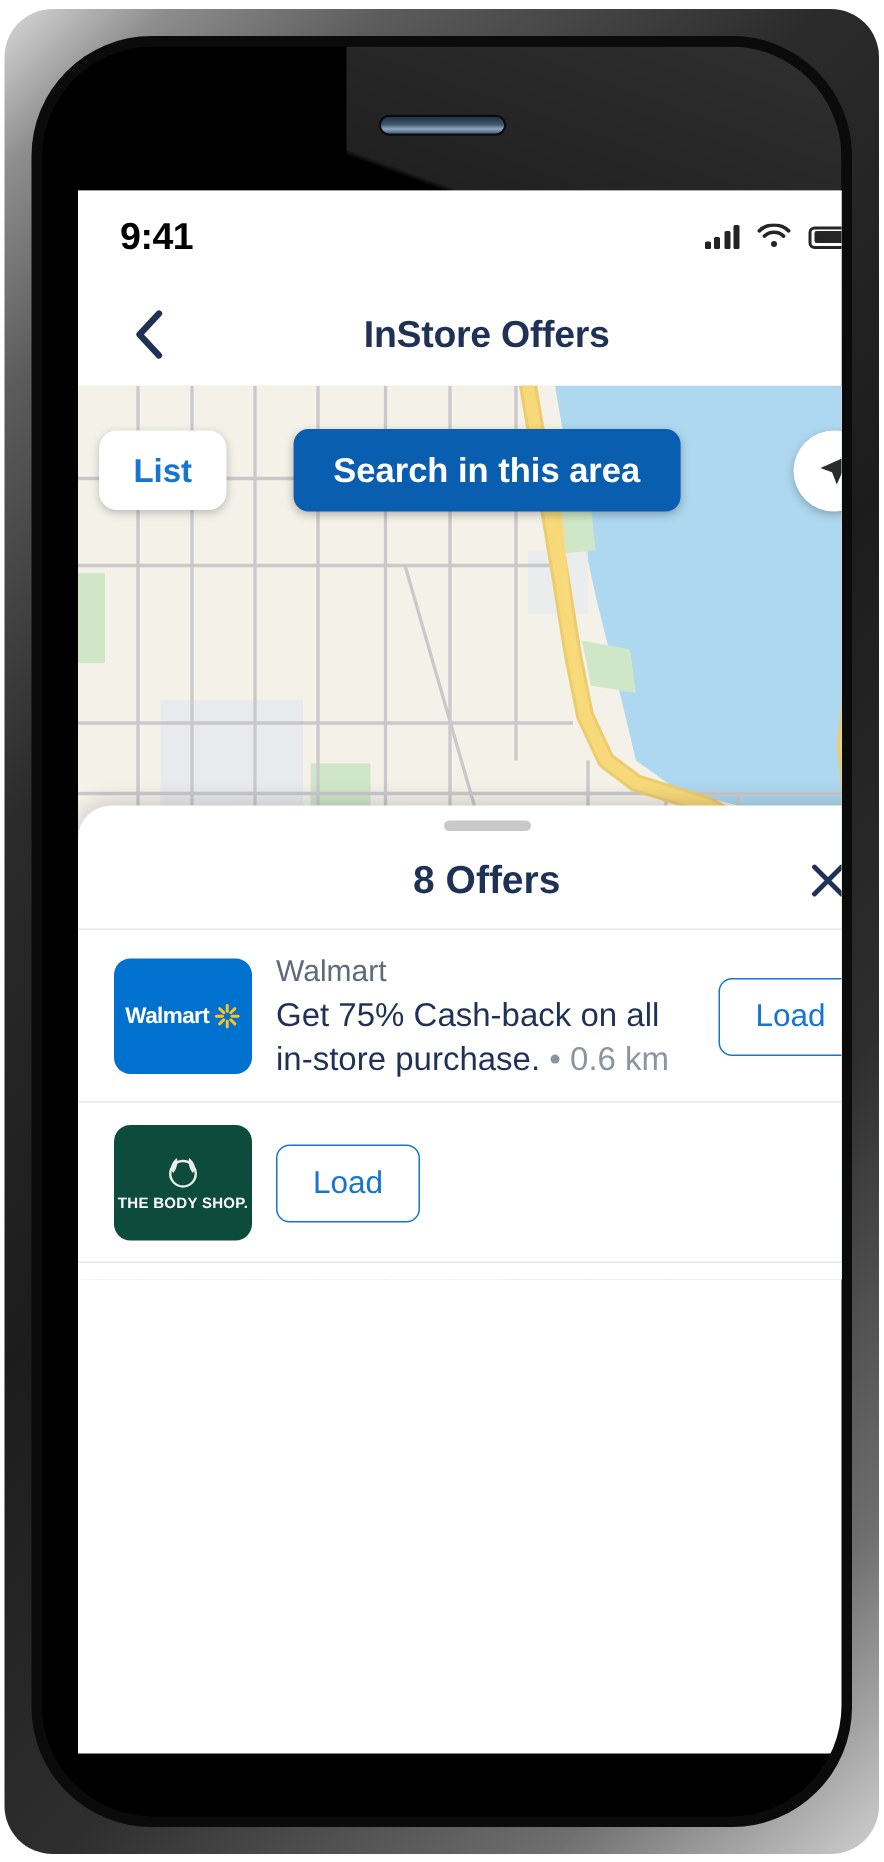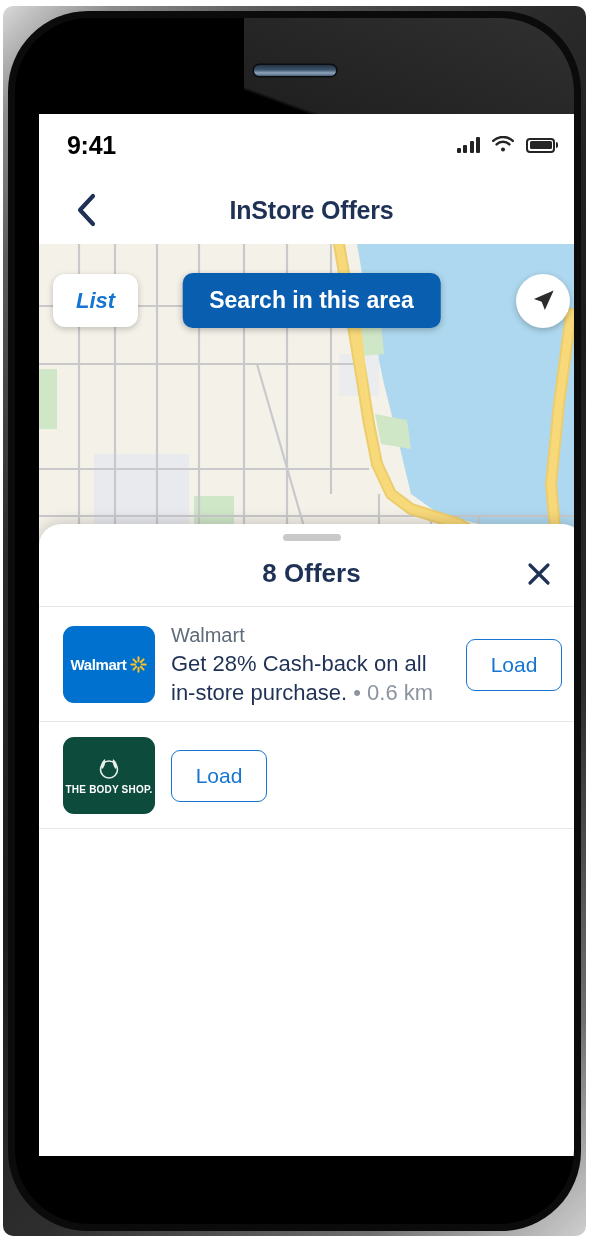--- a/index.html
+++ b/index.html
@@ -7,23 +7,23 @@
     width: 589px; height: 1241px;
     background: #ffffff;
     font-family: "Liberation Sans", sans-serif;
     overflow: hidden;
   }
 
   
   .phone-frame {
     position: absolute; left: 3px; top: 6px;
     width: 583px; height: 1230px;
-    border-radius: 10px;
+    border-radius: 32px;
     background: linear-gradient(135deg,#d9d9d9 0%,#8d8d8d 6%,#5c5c5c 14%,#2b2b2b 30%,#1c1c1c 50%,#2e2e2e 70%,#6f6f6f 88%,#cfcfcf 100%);
-    padding: 5px;
+    padding: 18px;
   }
   .phone-inner {
     width: 100%; height: 100%;
     border-radius: 80px;
     background: #0b0b0b;
     padding: 7px;
     position: relative;
   }
   .phone-black {
     width: 100%; height: 100%;
@@ -98,21 +98,21 @@
 
   .map-controls {
     position: absolute; top: 30px; left: 0; right: 0;
     display: flex; align-items: center; z-index: 12;
     padding: 0 14px;
   }
   .btn-list {
     width: 85px; height: 53px; border-radius: 12px;
     background: #fff; box-shadow: 0 2px 6px rgba(0,0,0,.22);
     display: flex; align-items: center; justify-content: center;
-    font-size: 22px; font-weight: bold; color: #1675d1; cursor: pointer; font-style: italic;
+    font-size: 22px; font-weight: bold; color: #1675d1; cursor: pointer;
   }
   .btn-search {
     position: absolute; left: 50%; transform: translateX(-50%);
     height: 55px; padding: 0 27px; border-radius: 10px;
     background: #0a5eb0; box-shadow: 0 2px 6px rgba(0,0,0,.25);
     display: flex; align-items: center; justify-content: center;
     font-size: 23px; font-weight: bold; color: #fff; white-space: nowrap;
     cursor: pointer;
   }
   .btn-locate {
@@ -401,21 +401,21 @@
                   <path d="M4 4 L7.3 7.3"></path>
                       <path d="M12.7 12.7 L16 16"></path>
                   <path d="M16 4 L12.7 7.3"></path>
                       <path d="M7.3 12.7 L4 16"></path>
                 </g>
               </svg>
             </div>
             <div class="offer-text">
               <div class="offer-brand">Walmart</div>
               <div class="offer-desc">
-                <span>Get 28% Cash-back on all in-store purchase.</span><span class="offer-dist"> • </span><span class="offer-dist">0.6 km</span>
+                <span>Get 75% Cash-back on all in-store purchase.</span><span class="offer-dist"> • </span><span class="offer-dist">0.6 km</span>
               </div>
             </div>
             <div class="btn-load">Load</div>
           </div>
 
           <div class="offer-row">
             <div class="logo logo-bodyshop">
               <svg width="26" height="24" viewBox="0 0 26 24">
                 <path d="M13 4 A8.5 8.5 0 1 0 13 21 A8.5 8.5 0 1 0 13 4" fill="none" stroke="#e8efe9" stroke-width="1.6"></path>
                 <path d="M9 2 C5 5 4 9 6.5 12 C8.5 9.5 9.8 6 9 2Z" fill="#e8efe9"></path>

